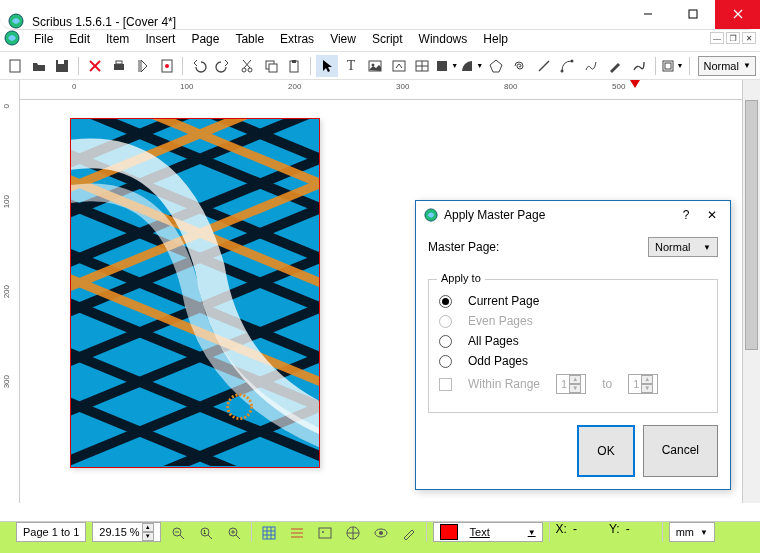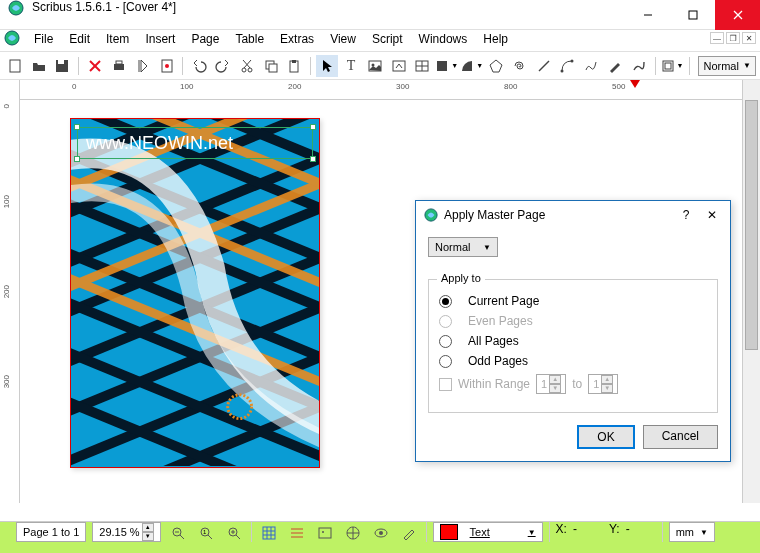--- a/index.html
+++ b/index.html
@@ -1,19 +1,19 @@
 <!DOCTYPE html>
 <html><head>
 <meta charset="utf-8">
 <style>
 * { box-sizing: border-box; margin: 0; padding: 0; font-family: "Segoe UI", Tahoma, sans-serif; }
 body { width: 760px; height: 553px; background: #fff; position: relative; overflow: hidden; font-size: 12px; }
 
 
-.titlebar { height: 30px; background: #fff; display: flex; align-items: flex-start; border-bottom: 1px solid #e0e0e0; }
+.titlebar { height: 30px; background: #fff; display: flex; align-items: flex-end; border-bottom: 1px solid #e0e0e0; border-radius: 13px; }
 .titlebar .app-icon { width: 16px; height: 16px; margin: 0 8px; }
 .titlebar .title { flex: 1; font-size: 12px; color: #000; }
 .titlebar .win-controls { display: flex; }
 .titlebar .win-btn { width: 45px; height: 30px; display: flex; align-items: center; justify-content: center; color: #000; }
 .titlebar .win-btn.close { background: #e81123; color: #fff; }
 
 
 .menubar { height: 22px; display: flex; align-items: flex-start; padding: 0 4px; border-bottom: 1px solid #e0e0e0; }
 .menubar .app-icon { width: 16px; height: 16px; margin-right: 6px; }
 .menubar .menu-item { padding: 2px 8px; font-size: 12px; color: #000; }
@@ -73,24 +73,24 @@
 .field-label { flex: 1; font-size: 12px; }
 .select-box { border: 1px solid #999; background: #e8e8e8; height: 20px; padding: 0 6px; display: flex; align-items: center; gap: 8px; font-size: 11px; min-width: 70px; justify-content: space-between; }
 .groupbox { border: 1px solid #ccc; padding: 8px 10px 18px; margin-top: 22px; position: relative; }
 .groupbox .legend { position: absolute; top: -8px; left: 8px; background: #fff; padding: 0 4px; font-size: 11px; }
 .radio-row { display: flex; align-items: center; gap: 16px; margin: 6px 0; font-size: 12px; }
 .radio { width: 13px; height: 13px; border-radius: 50%; border: 1px solid #555; display: inline-flex; align-items: center; justify-content: center; }
 .radio.sel::after { content: ''; width: 7px; height: 7px; border-radius: 50%; background: #000; }
 .radio.dis { border-color: #bbb; }
 .radio-row.dis { color: #aaa; }
 .checkbox { width: 13px; height: 13px; border: 1px solid #bbb; display: inline-block; }
-.range-row { display: flex; align-items: center; gap: 6px; margin-top: 6px; color: #aaa; font-size: 12px; }
+.range-row { display: flex; align-items: center; gap: 16px; margin-top: 6px; color: #aaa; font-size: 12px; }
 .spinner { border: 1px solid #aaa; background:#fff; height: 20px; padding: 0 4px; display: flex; align-items: center; font-size: 11px; color:#aaa; }
 .dialog-buttons { display: flex; justify-content: flex-end; gap: 8px; margin-top: 12px; }
-.btn { border: 1px solid #888; background: #e5e5e5; padding: 3px 18px; font-size: 12px; text-align: center; }
+.btn { border: 1px solid #888; background: #e5e5e5; padding: 17px 18px; font-size: 12px; text-align: center; }
 .btn.primary { border: 2px solid #0078d7; }
 
 svg { display: block; }
 </style>
 </head>
 <body>
 
 <div class="titlebar">
   <span class="app-icon">
     <svg viewBox="0 0 16 16" width="16" height="16">
@@ -355,27 +355,20 @@
             <line x1="-40" y1="85" x2="300" y2="-55"></line>
               <line x1="-40" y1="185" x2="300" y2="45"></line>
             <line x1="-40" y1="-55" x2="300" y2="85"></line>
               <line x1="-40" y1="45" x2="300" y2="185"></line>
             <line x1="-40" y1="145" x2="300" y2="285"></line>
           </g>
           <path d="M-20 40 Q 100 10 140 150 Q 160 280 300 320" stroke="#fff" stroke-width="30" fill="none" opacity="0.75"></path>
           <path d="M-20 80 Q 90 50 120 170 Q 140 290 300 340" stroke="#fff" stroke-width="18" fill="none" opacity="0.55"></path>
           <circle cx="170" cy="290" r="12" fill="none" stroke="#e88b20" stroke-width="3" stroke-dasharray="2 2"></circle>
         </svg>
-        <div class="text-frame">
-          <span class="page-text">www.NEOWIN.net</span>
-          <div class="handle tl"></div>
-          <div class="handle tr"></div>
-          <div class="handle bl"></div>
-          <div class="handle br"></div>
-        </div>
       </div>
     </div>
   </div>
   <div class="vscroll">
       <div class="thumb"></div>
     </div>
 </div>
 
 <div class="statusbar">
   <div class="status-field" style="min-width:58px;">Page 1 to 1</div>
@@ -473,20 +466,21 @@
           <circle cx="8" cy="8" r="7" fill="#2b7" stroke="#156"></circle>
           <path d="M4 8 Q8 2 12 8 Q8 14 4 8" fill="#7cf"></path>
         </svg>
       </span>
     <span class="title">Apply Master Page</span>
     <span class="dlg-btn">?</span>
     <span class="dlg-btn">✕</span>
   </div>
   <div class="dialog-body">
     <div class="field-row">
+      <span class="field-label">Master Page:</span>
       <div class="select-box">
           <span>Normal</span>
           <span style="font-size:8px;">▼</span>
         </div>
     </div>
     <div class="groupbox">
       <span class="legend">Apply to</span>
       <div class="radio-row">
           <span class="radio sel"></span>
           <span>Current Page</span>

